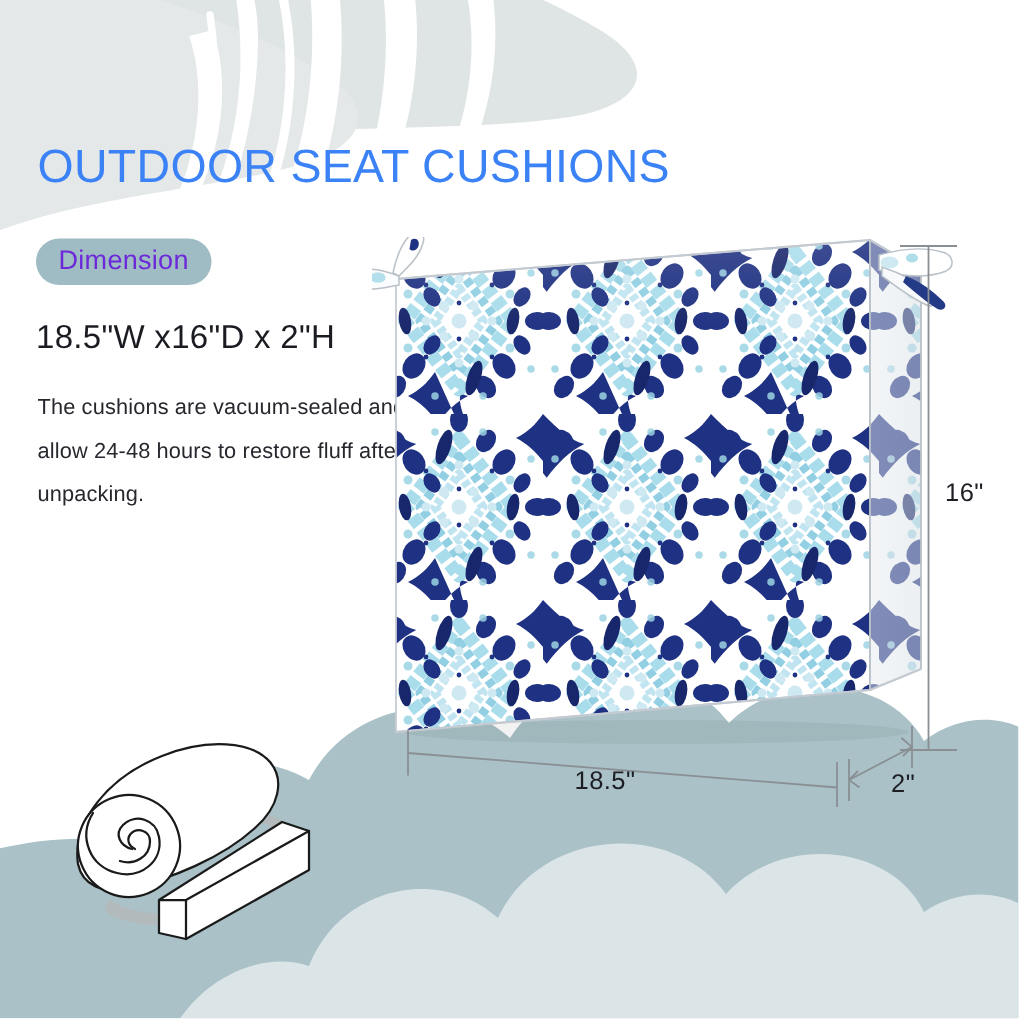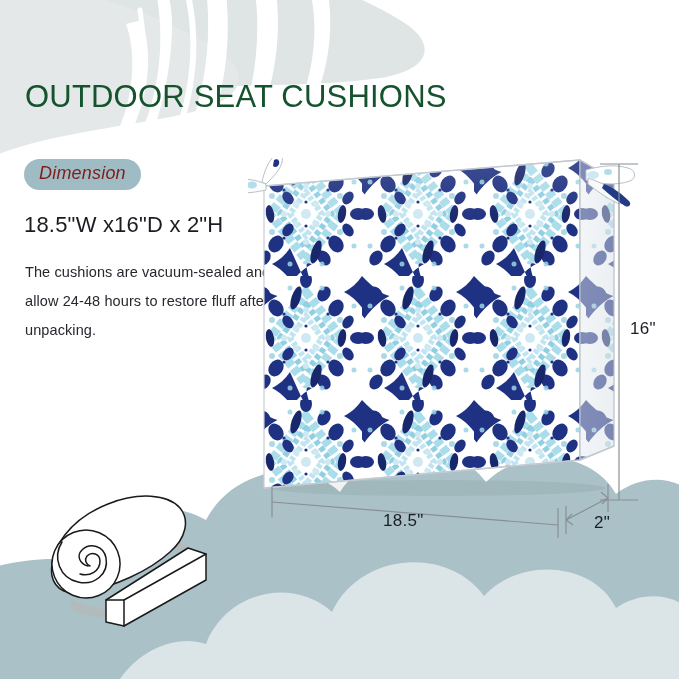--- a/index.html
+++ b/index.html
@@ -33,41 +33,40 @@
     font-size: 33px;
     font-weight: bold;
     letter-spacing: 0.3px;
     color: #14161c;
     line-height: 1.05;
     white-space: nowrap;
   }
   .headline-2 {
     position: absolute;
     left: 25px;
-    top: 81px;
+    top: 95px;
     font-size: 31px;
     font-weight: normal;
     letter-spacing: 0.2px;
-    color: #14532d;
+    color: #3b82f6;
     line-height: 1.05;
     white-space: nowrap;
   }
   .badge {
     position: absolute;
     left: 24px;
     top: 159px;
     padding: 4px 15px 6px 15px;
     border-radius: 16px;
     background: #9fbcc4;
-    color: #7f1d1d;
+    color: #6d28d9;
     font-size: 18px;
     line-height: 1.15;
     letter-spacing: 0.2px;
     white-space: nowrap;
-    font-style: italic;
   }
   .dim-text {
     position: absolute;
     left: 24px;
     top: 212px;
     font-size: 22px;
     color: #1a1c22;
     letter-spacing: 0.2px;
     white-space: nowrap;
   }

